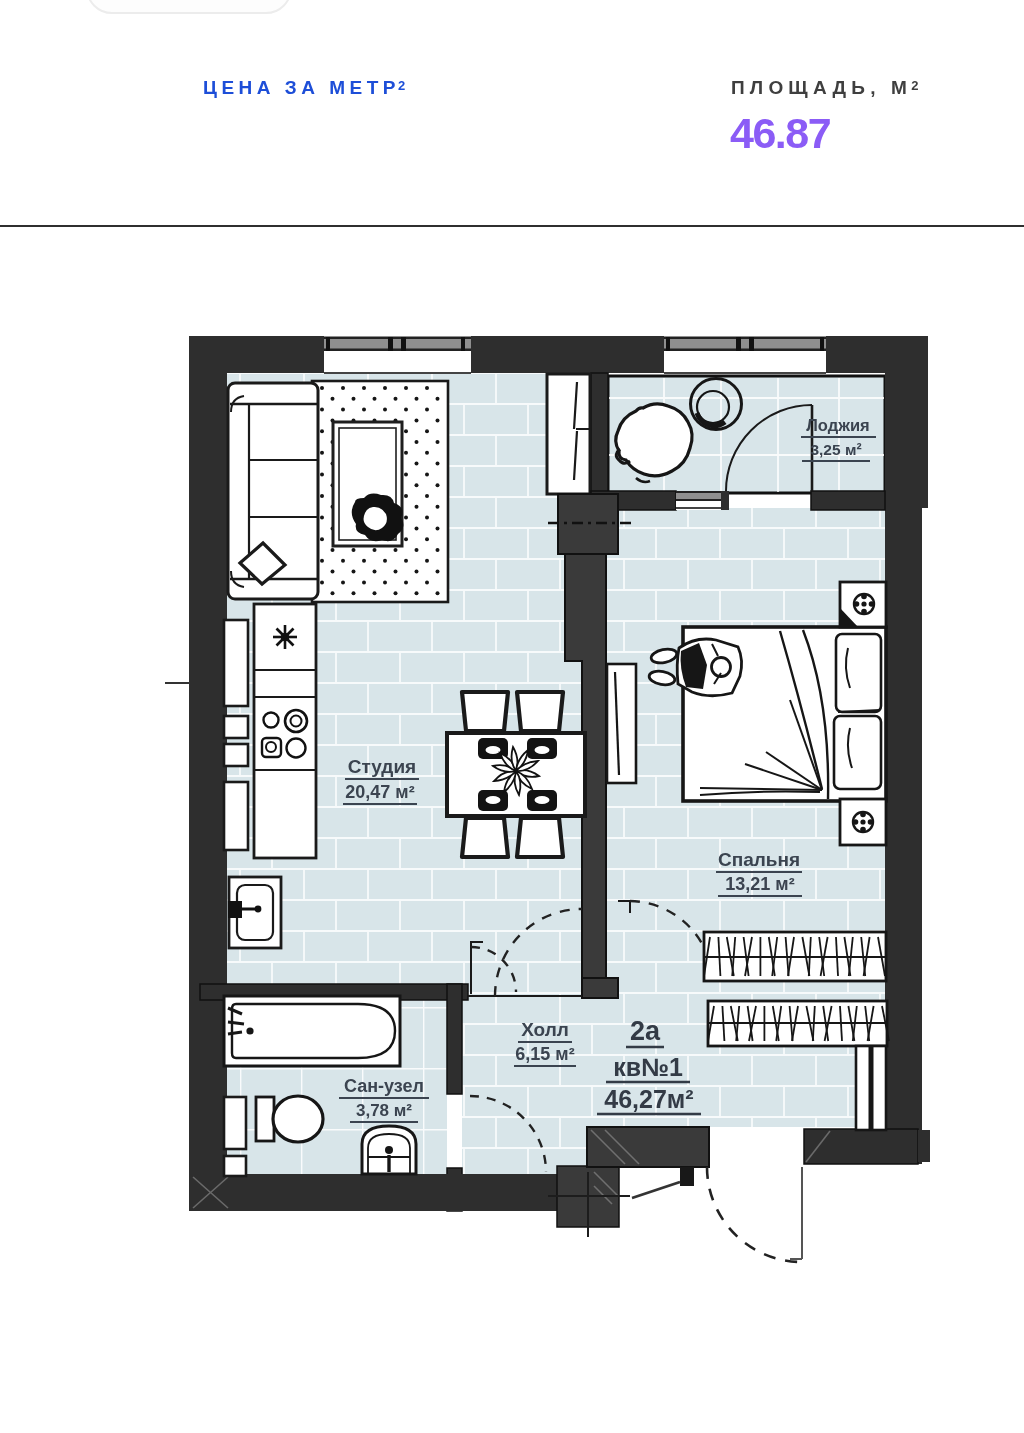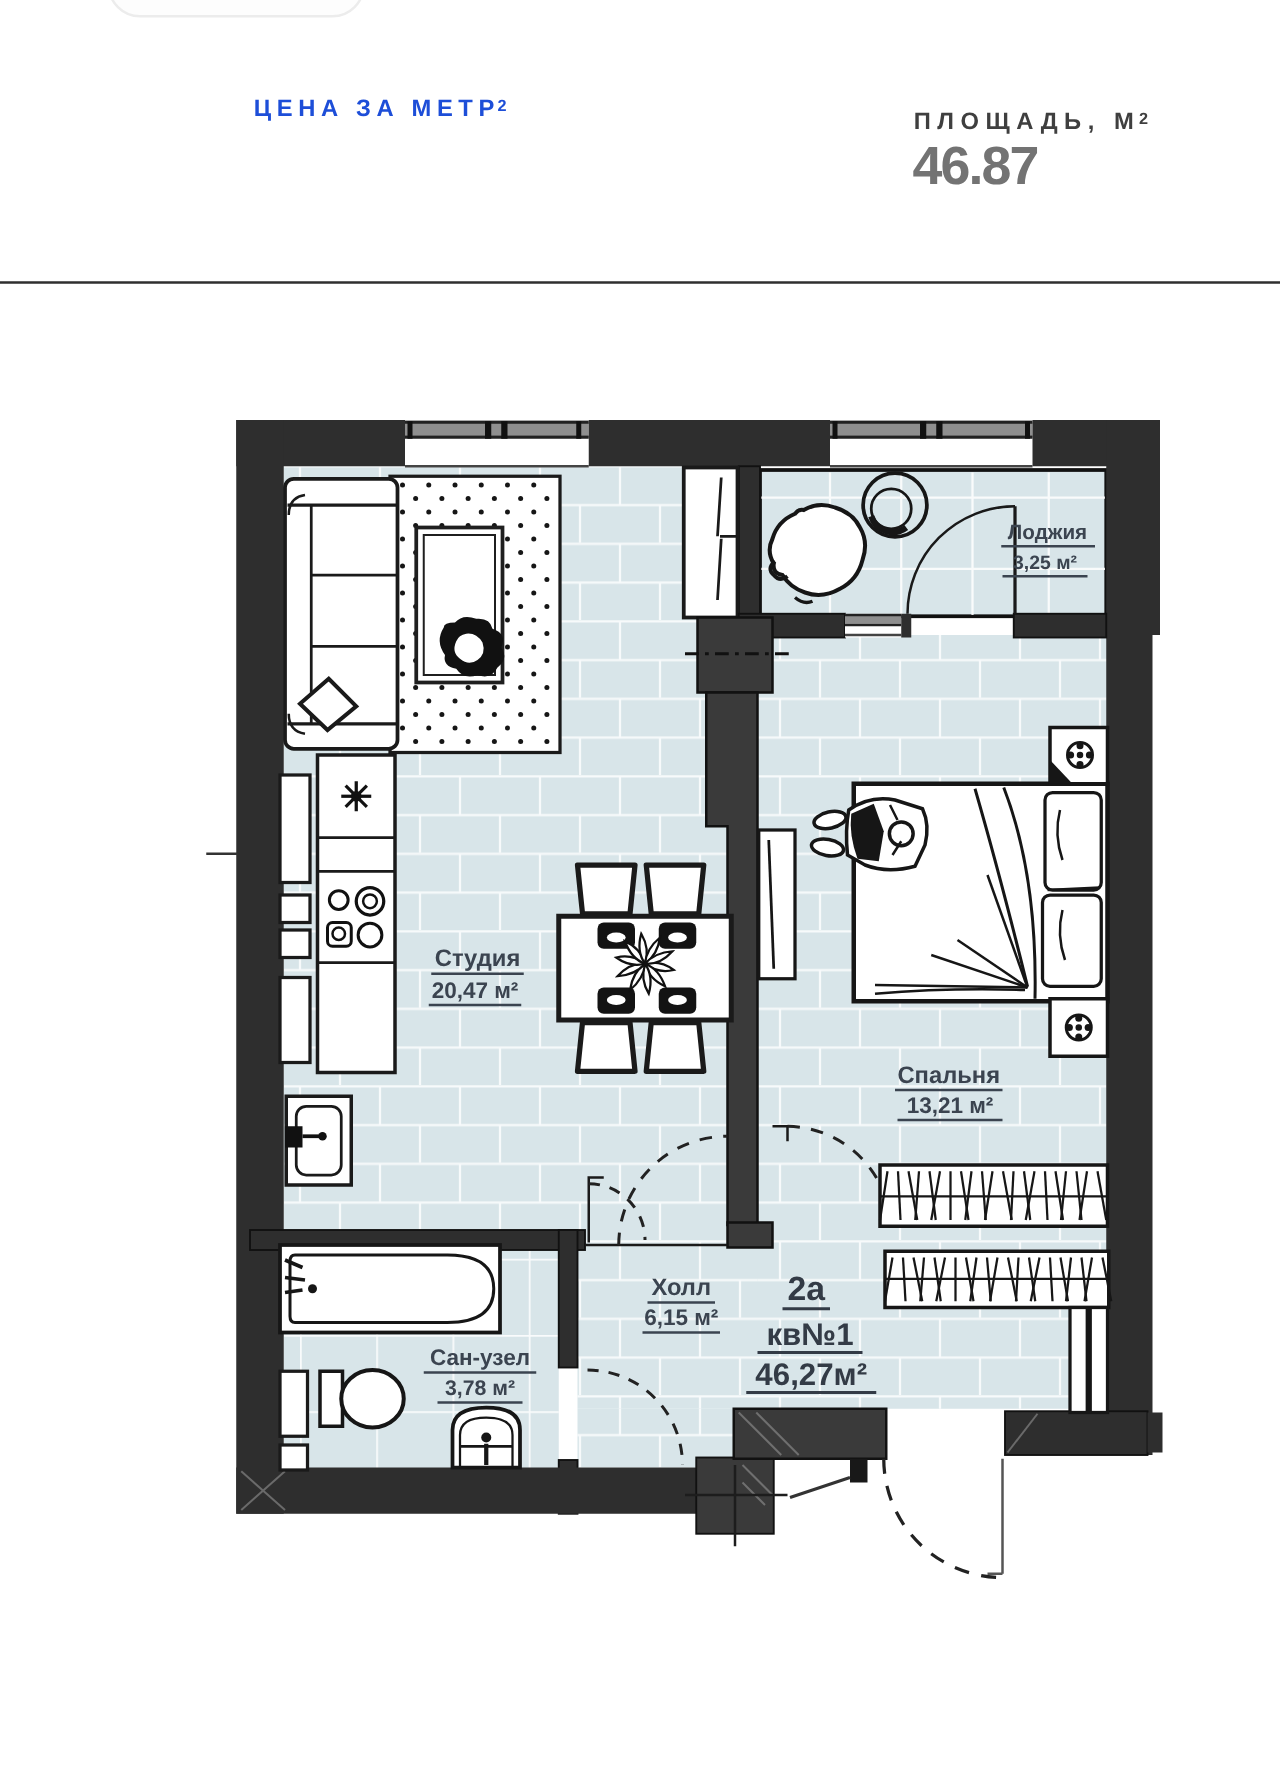--- a/index.html
+++ b/index.html
@@ -4,23 +4,23 @@
 html,body{margin:0;padding:0;width:1024px;height:1433px;background:#ffffff;overflow:hidden;
 font-family:"Liberation Sans",sans-serif;}
 .abs{position:absolute;}
 </style></head>
 <body>
 
 <div class="abs" style="left:86px;top:-46px;width:202px;height:56px;border:2px solid #ececec;border-radius:26px;background:#fdfdfd;"></div>
 
 <div class="abs" style="left:203px;top:77px;font-size:19px;font-weight:bold;letter-spacing:4.5px;color:#1d4ed8;">ЦЕНА ЗА МЕТР<span style="font-size:13px;vertical-align:4px;letter-spacing:0;margin-left:-2px;">2</span></div>
 
-<div class="abs" style="left:731px;top:87px;font-size:19px;font-weight:bold;letter-spacing:5.2px;color:#3f3f3f;">ПЛОЩАДЬ, М<span style="font-size:13px;vertical-align:4px;letter-spacing:0;margin-left:-1px;">2</span></div>
-
-<div class="abs" style="left:730px;top:109px;font-size:43px;font-weight:bold;letter-spacing:-1.5px;color:#737373;">46.87</div>
+<div class="abs" style="left:731px;top:77px;font-size:19px;font-weight:bold;letter-spacing:5.2px;color:#3f3f3f;">ПЛОЩАДЬ, М<span style="font-size:13px;vertical-align:4px;letter-spacing:0;margin-left:-1px;">2</span></div>
+
+<div class="abs" style="left:730px;top:109px;font-size:43px;font-weight:bold;letter-spacing:-1.5px;color:#8b5cf6;">46.87</div>
 
 <div class="abs" style="left:0px;top:225px;width:1024px;height:2px;background:#2f2f2f;"></div>
 
 <svg class="abs" style="left:0;top:0" width="1024" height="1433" viewBox="0 0 1024 1433">
 <defs>
 <pattern id="brk" width="64" height="62" patternUnits="userSpaceOnUse">
 <g stroke="#ffffff" stroke-width="1.8" opacity="0.8">
 <line x1="0" y1="1" x2="64" y2="1"></line>
           <line x1="0" y1="32" x2="64" y2="32"></line>
 <line x1="48" y1="1" x2="48" y2="32"></line>

